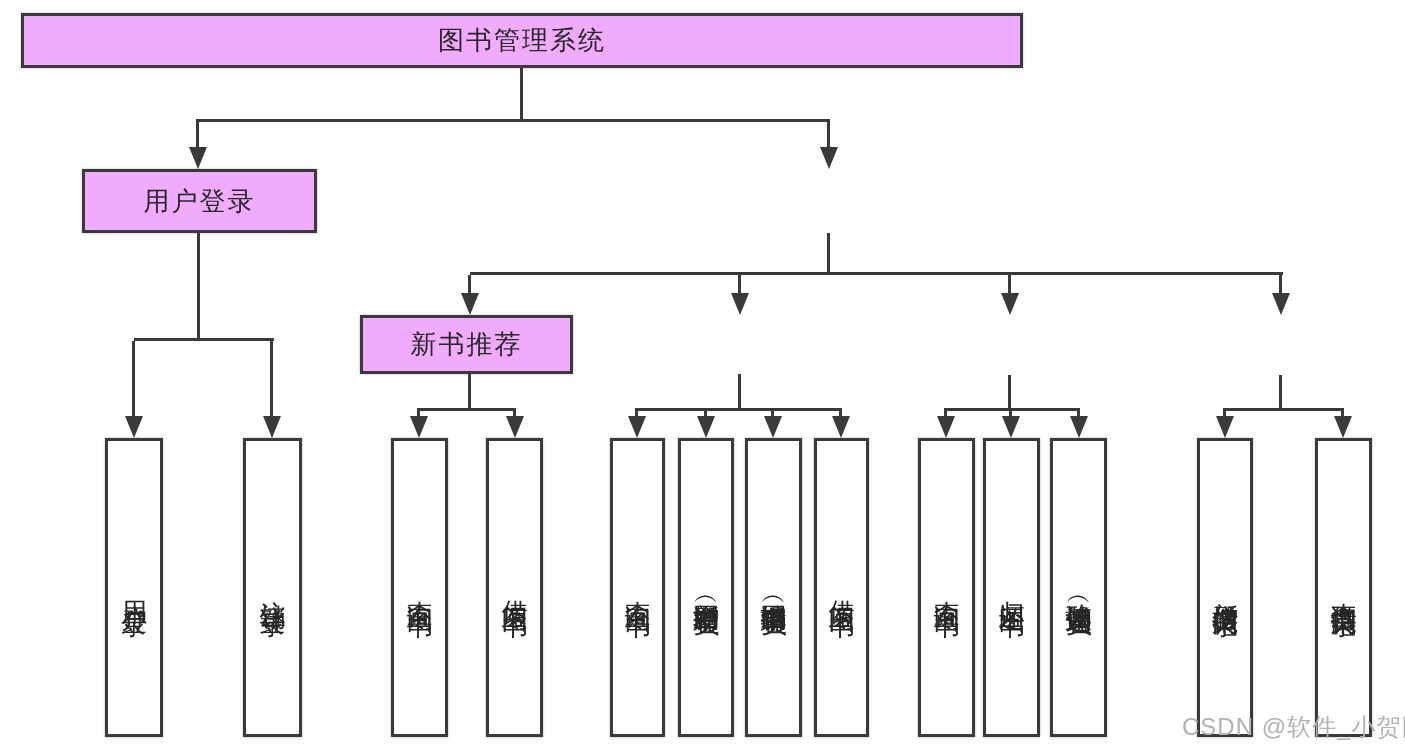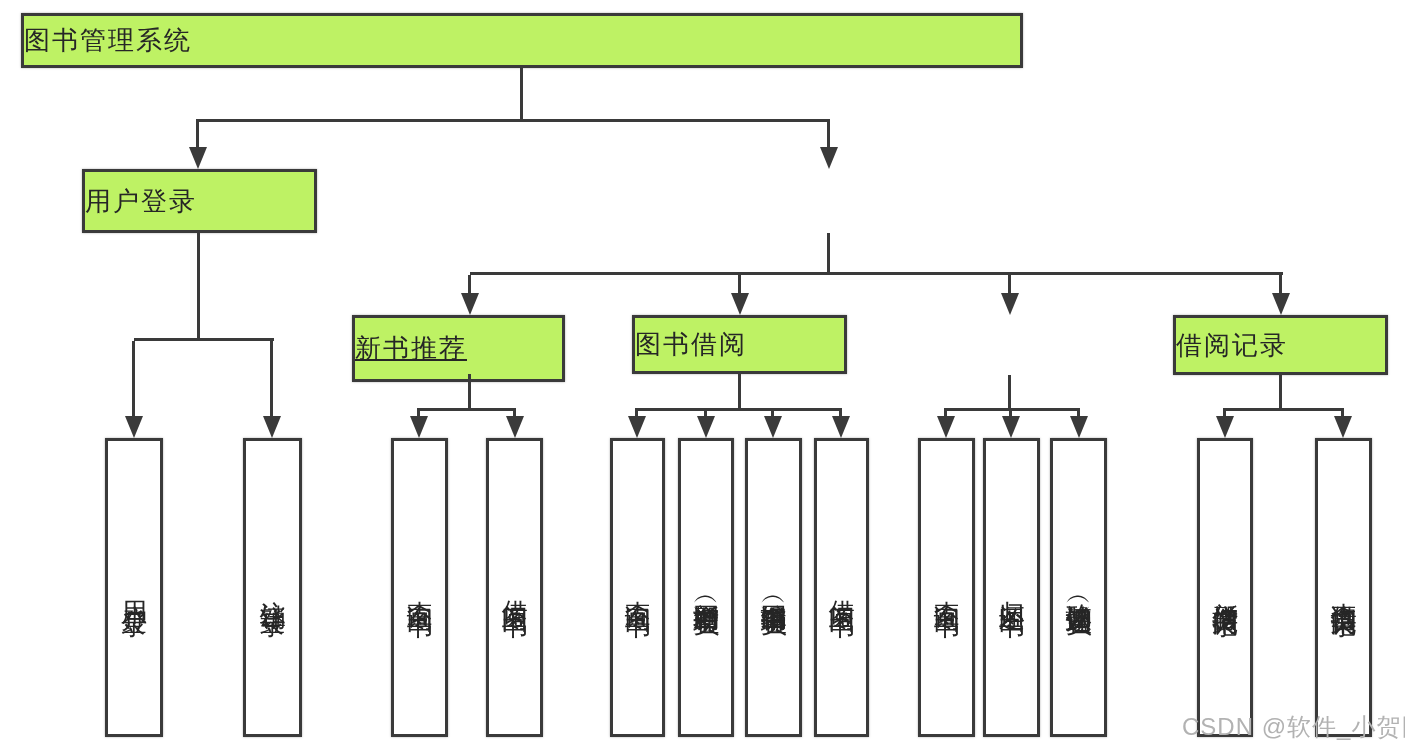--- a/index.html
+++ b/index.html
@@ -7,23 +7,23 @@
     --text:#262626;
     --background:#ffffff;
     --watermark:#b2b2b2;
   }
   html,body{margin:0;padding:0;background:var(--background);}
   .canvas{
     position:relative;width:1405px;height:747px;background:var(--background);
     font-family:"Liberation Sans","DejaVu Sans",sans-serif;overflow:hidden;
   }
   .box{
-    position:absolute;box-sizing:border-box;background:#bef264;
+    position:absolute;box-sizing:border-box;background:#f0abfc;
     border:3px solid var(--line);
-    display:flex;align-items:center;
+    display:flex;align-items:center;justify-content:center;
     font-size:26px;color:var(--text);letter-spacing:2px;
     box-shadow:0 0 2px rgba(110,110,110,.55);
   }
   .vbox{
     position:absolute;box-sizing:border-box;background:#fff;
     border:3px solid var(--line);
     display:flex;align-items:center;justify-content:center;
     font-size:26px;color:var(--text);
     box-shadow:0 0 2px rgba(110,110,110,.55);
   }
@@ -74,28 +74,22 @@
   <div class="hline" style="left:470px;top:272px;width:813px;"></div>
   <div class="vline" style="left:468px;top:275px;height:20px;"></div>
   <div class="arrow" style="left:461px;top:293px;"></div>
   <div class="vline" style="left:738px;top:275px;height:20px;"></div>
   <div class="arrow" style="left:731px;top:293px;"></div>
   <div class="vline" style="left:1008px;top:275px;height:20px;"></div>
   <div class="arrow" style="left:1001px;top:293px;"></div>
   <div class="vline" style="left:1279px;top:275px;height:20px;"></div>
   <div class="arrow" style="left:1272px;top:293px;"></div>
 
-  <div class="box" style="left:352px;top:315px;width:213px;height:67px;text-decoration:underline;">
+  <div class="box" style="left:360px;top:315px;width:213px;height:59px;">
     <span>新书推荐</span>
-  </div>
-  <div class="box" style="left:632px;top:315px;width:215px;height:59px;">
-    <span>图书借阅</span>
-  </div>
-  <div class="box" style="left:1173px;top:315px;width:215px;height:60px;">
-    <span>借阅记录</span>
   </div>
 
   <div class="vline" style="left:468px;top:374px;height:37px;"></div>
   <div class="hline" style="left:419px;top:408px;width:97px;"></div>
   <div class="vline" style="left:417px;top:408px;height:10px;"></div>
   <div class="arrow" style="left:410px;top:416px;"></div>
   <div class="vline" style="left:513px;top:408px;height:10px;"></div>
   <div class="arrow" style="left:506px;top:416px;"></div>
 
   <div class="vline" style="left:738px;top:374px;height:37px;"></div>

